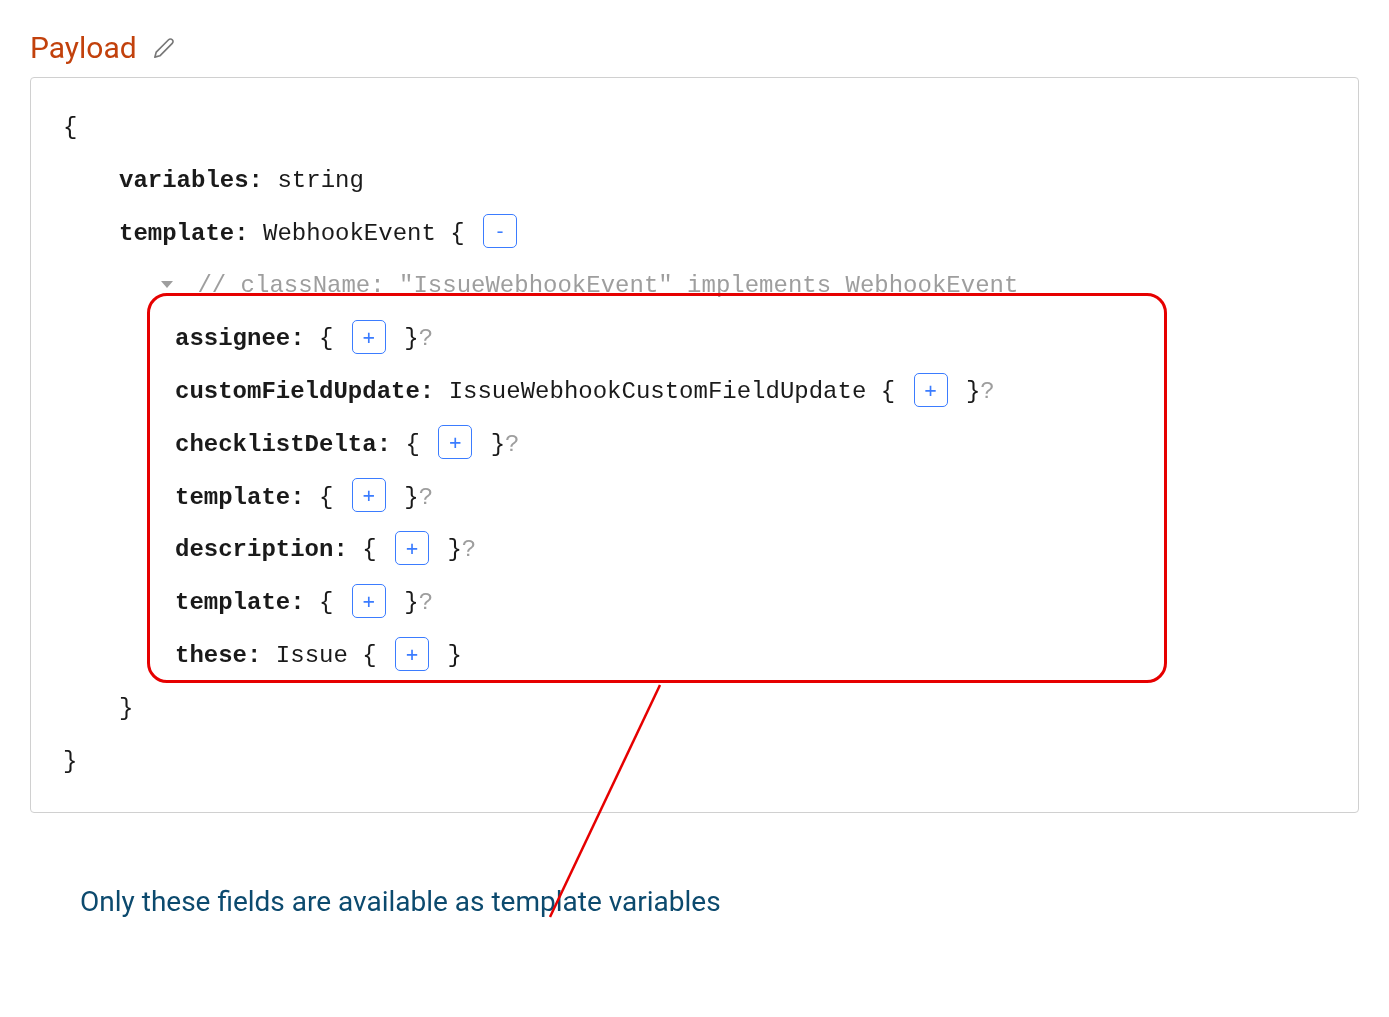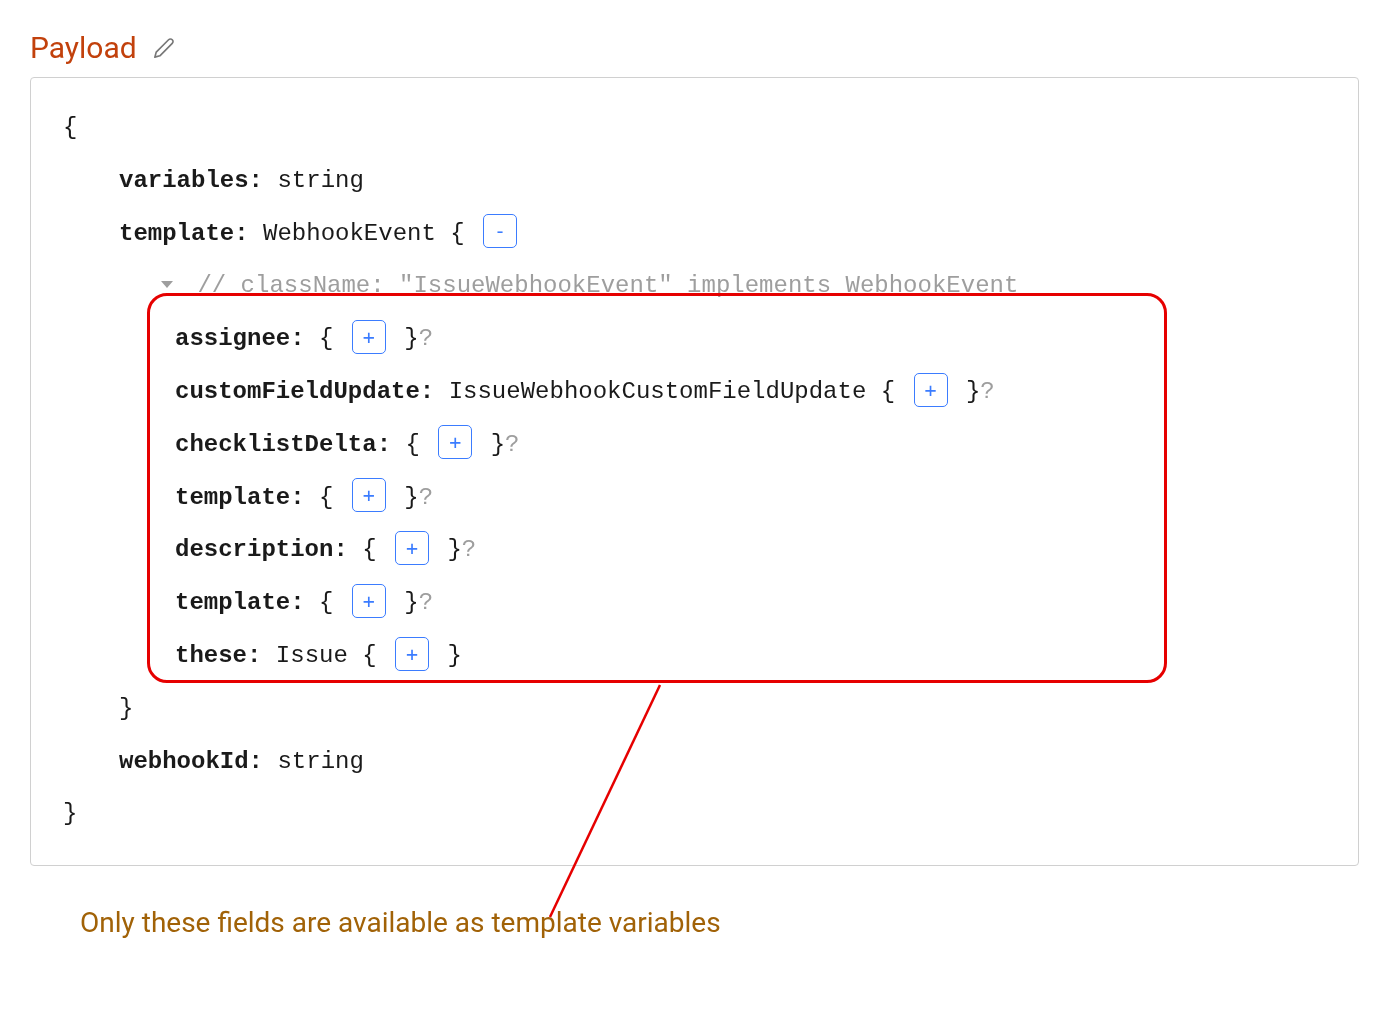--- a/index.html
+++ b/index.html
@@ -82,22 +82,22 @@
       pointer-events: none;
     }
     .callout-line {
       position: absolute;
       pointer-events: none;
     }
     .annotation {
       font-family: -apple-system, BlinkMacSystemFont, "Segoe UI", Roboto, sans-serif;
       font-size: 28px;
       font-weight: 400;
-      color: #a16207;
-      margin-top: 40px;
+      color: #0c4a6e;
+      margin-top: 72px;
       padding-left: 50px;
     }
     .payload-wrapper { position: relative; }
   </style>
 </head>
 <body>
 
 <div class="header-row">
   <span class="section-title">Payload</span>
   <span class="edit-icon">
@@ -195,25 +195,20 @@
       <span> </span>
       <span class="type">Issue {</span>
       <span> </span>
       <span class="expand-btn">+</span>
       <span> </span>
       <span>}</span>
     </div>
 
     <div class="row indent-1">}</div>
 
-    <div class="row indent-1">
-      <span class="key">webhookId:</span>
-      <span> </span>
-      <span class="type">string</span>
-    </div>
 
     <div class="row">}</div>
 
     <div class="highlight-box" style="left:116px; top:215px; width:1020px; height:390px;"></div>
   </div>
 
   <svg class="callout-line" style="left:0; top:0;" width="1200" height="900">
     <line x1="630" y1="608" x2="520" y2="840" stroke="#e60000" stroke-width="2.5"></line>
   </svg>
 </div>

